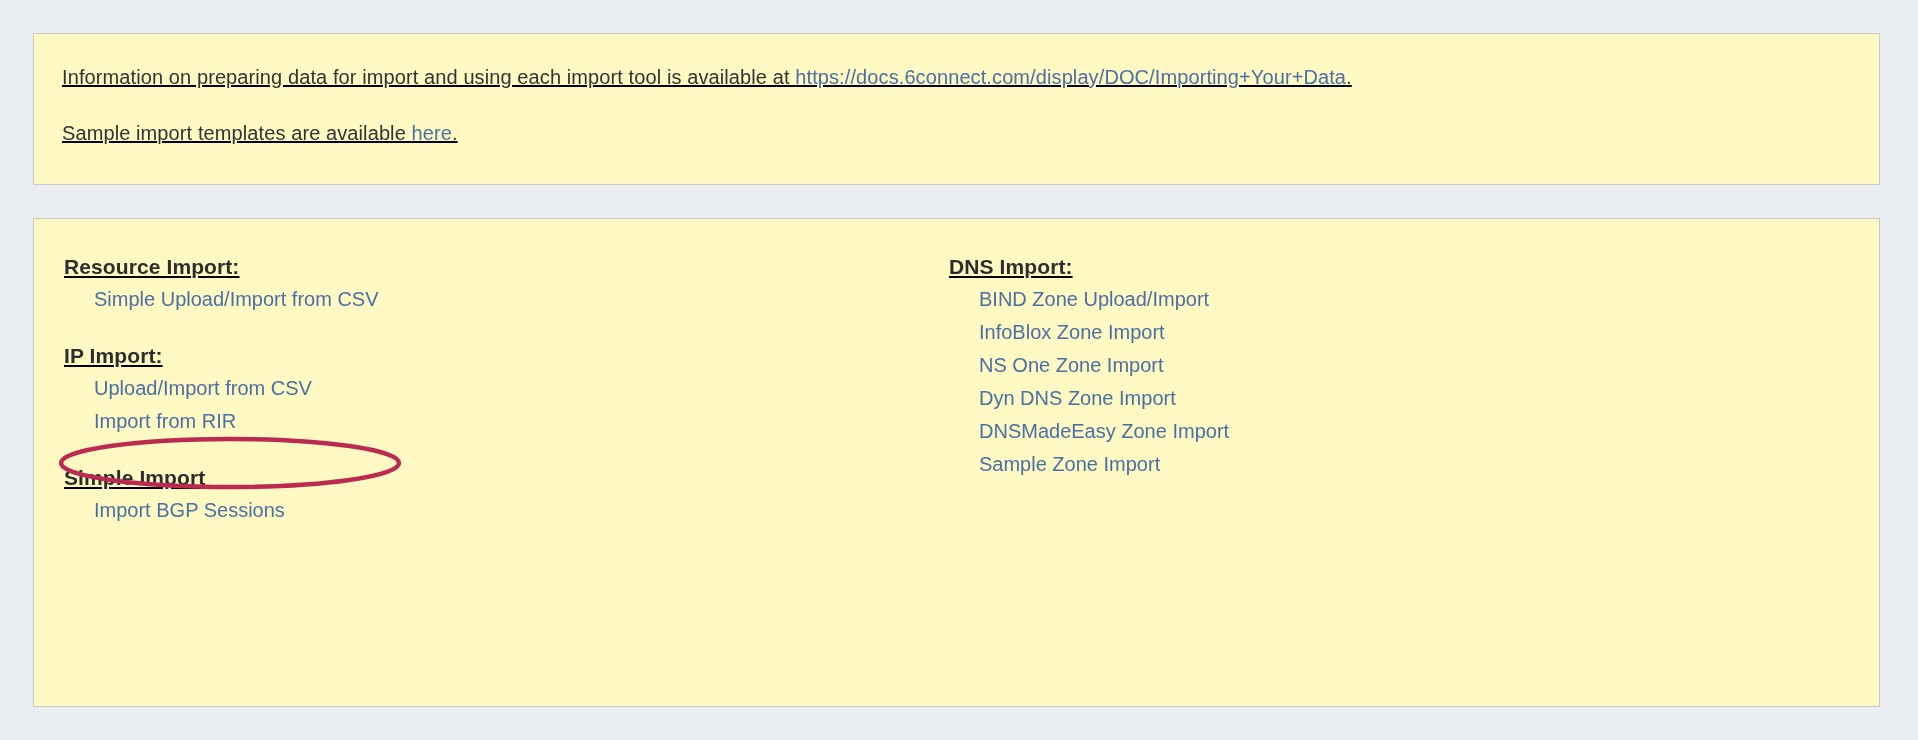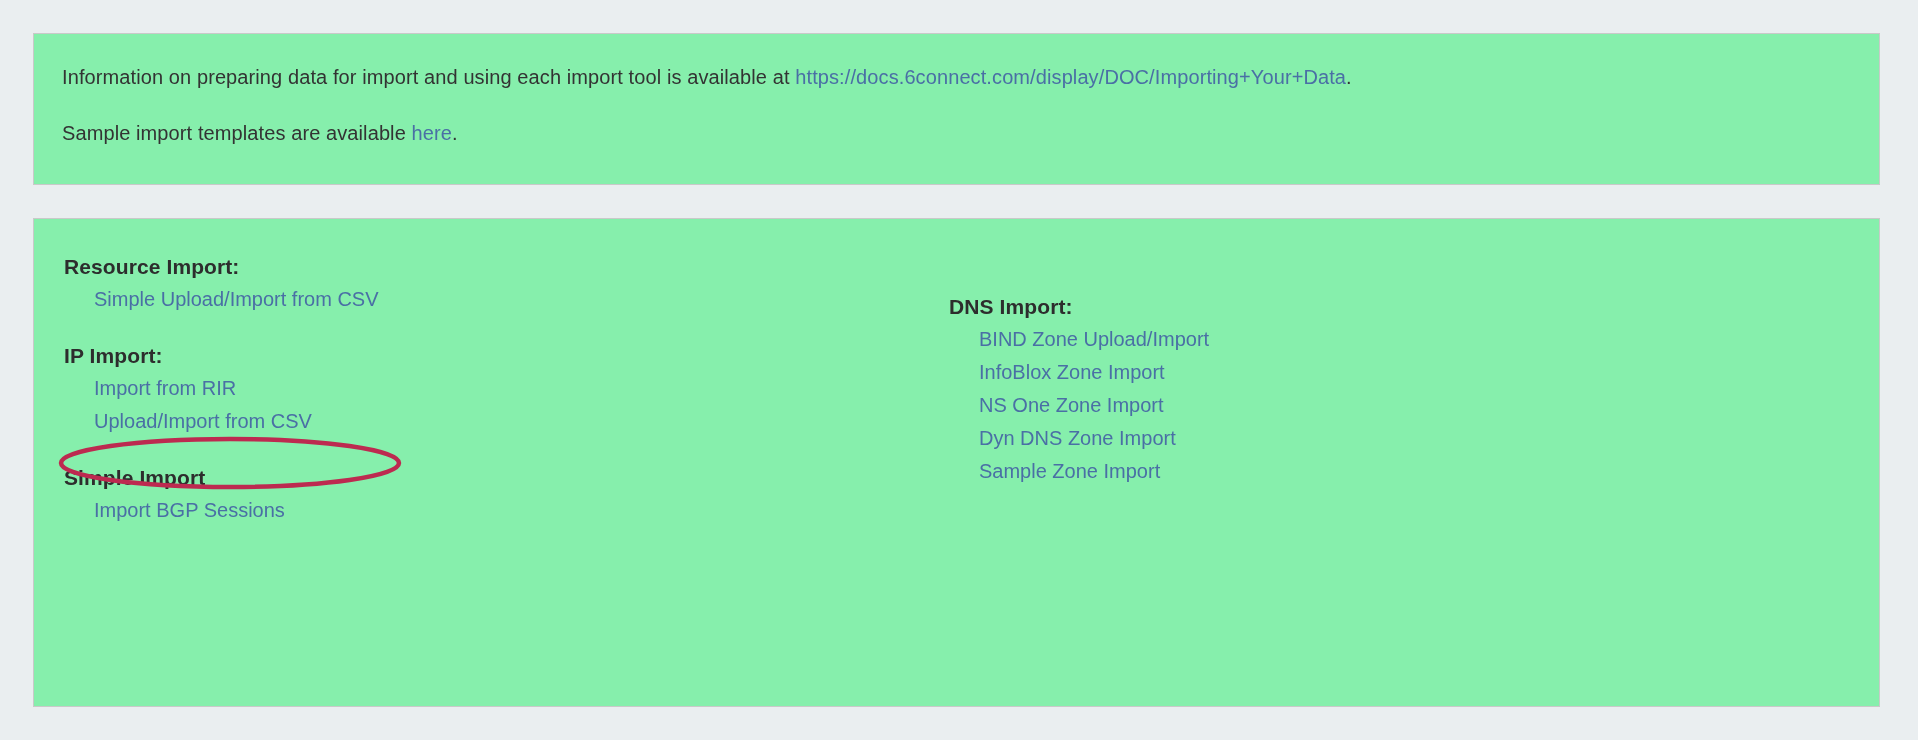--- a/index.html
+++ b/index.html
@@ -16,24 +16,25 @@
     overflow: hidden;
   }
   .page {
     position: relative;
     width: 1918px;
     height: 740px;
     box-sizing: border-box;
     padding: 33px 38px 0 33px;
   }
   .panel {
-    background: #86efac;
+    background: #fef9c3;
     border: 1px solid #c9c9c9;
     box-sizing: border-box;
     width: 1847px;
+    text-decoration: underline;
   }
   .panel-info {
     height: 152px;
     padding: 30px 0 0 28px;
   }
   .panel-tools {
     margin-top: 33px;
     height: 489px;
     padding: 36px 0 0 0;
   }
@@ -47,21 +48,21 @@
   .info-line:last-child {
     margin-bottom: 0;
   }
   a.link {
     color: #4a6fa5;
     text-decoration: none;
     cursor: pointer;
   }
   .columns {
     display: flex;
-    align-items: center;
+    align-items: flex-start;
   }
   .col-left {
     width: 890px;
     padding-left: 30px;
     box-sizing: border-box;
   }
   .col-right {
     flex: 1;
     padding-left: 25px;
     box-sizing: border-box;
@@ -124,22 +125,22 @@
         <div class="group">
           <h3 class="group-title">Resource Import:</h3>
           <ul class="group-links">
             <li><a class="link" href="#">Simple Upload/Import from CSV</a></li>
           </ul>
         </div>
 
         <div class="group">
           <h3 class="group-title">IP Import:</h3>
           <ul class="group-links">
+            <li><a class="link" href="#">Upload/Import from CSV</a></li>
             <li><a class="link" href="#">Import from RIR</a></li>
-            <li><a class="link" href="#">Upload/Import from CSV</a></li>
           </ul>
         </div>
 
         <div class="group">
           <h3 class="group-title">Simple Import</h3>
           <ul class="group-links">
             <li><a class="link" href="#">Import BGP Sessions</a></li>
           </ul>
         </div>
 
@@ -147,20 +148,21 @@
 
       <div class="col-right">
 
         <div class="group">
           <h3 class="group-title">DNS Import:</h3>
           <ul class="group-links">
             <li><a class="link" href="#">BIND Zone Upload/Import</a></li>
             <li><a class="link" href="#">InfoBlox Zone Import</a></li>
             <li><a class="link" href="#">NS One Zone Import</a></li>
             <li><a class="link" href="#">Dyn DNS Zone Import</a></li>
+            <li><a class="link" href="#">DNSMadeEasy Zone Import</a></li>
             <li><a class="link" href="#">Sample Zone Import</a></li>
           </ul>
         </div>
 
       </div>
 
     </div>
   </div>
 
   <svg class="annotation-ellipse" viewBox="0 0 344 54">

